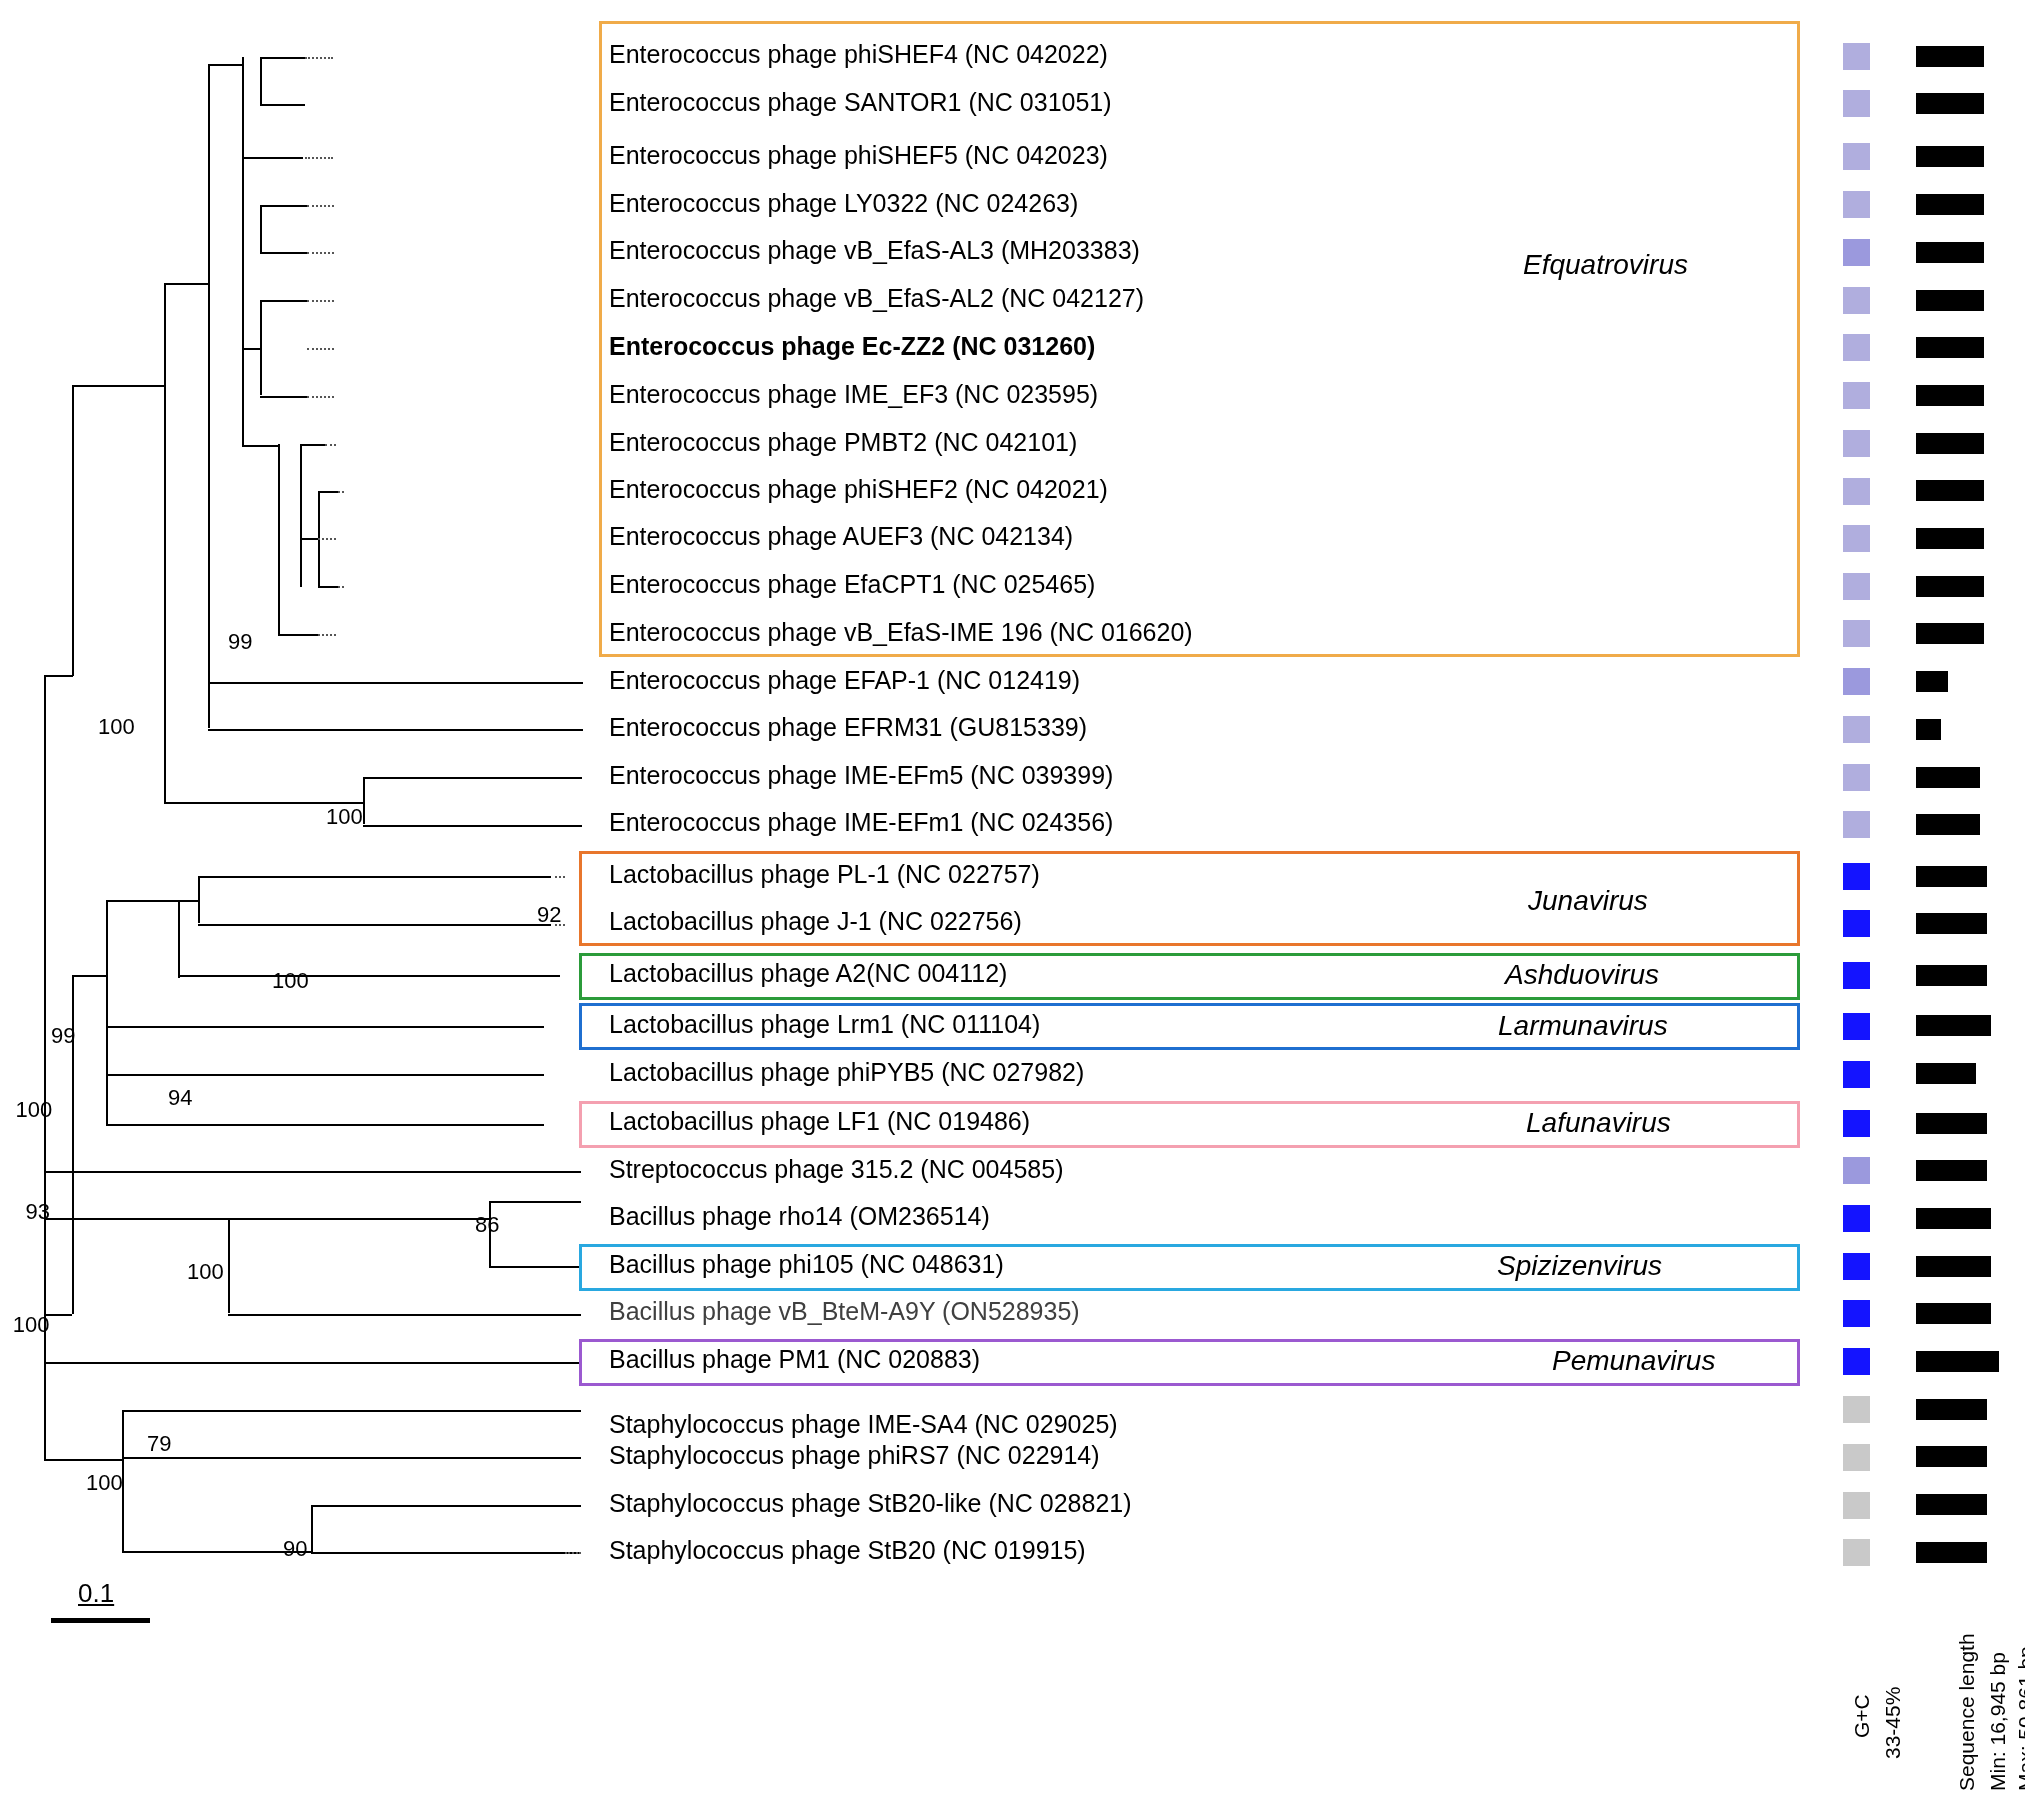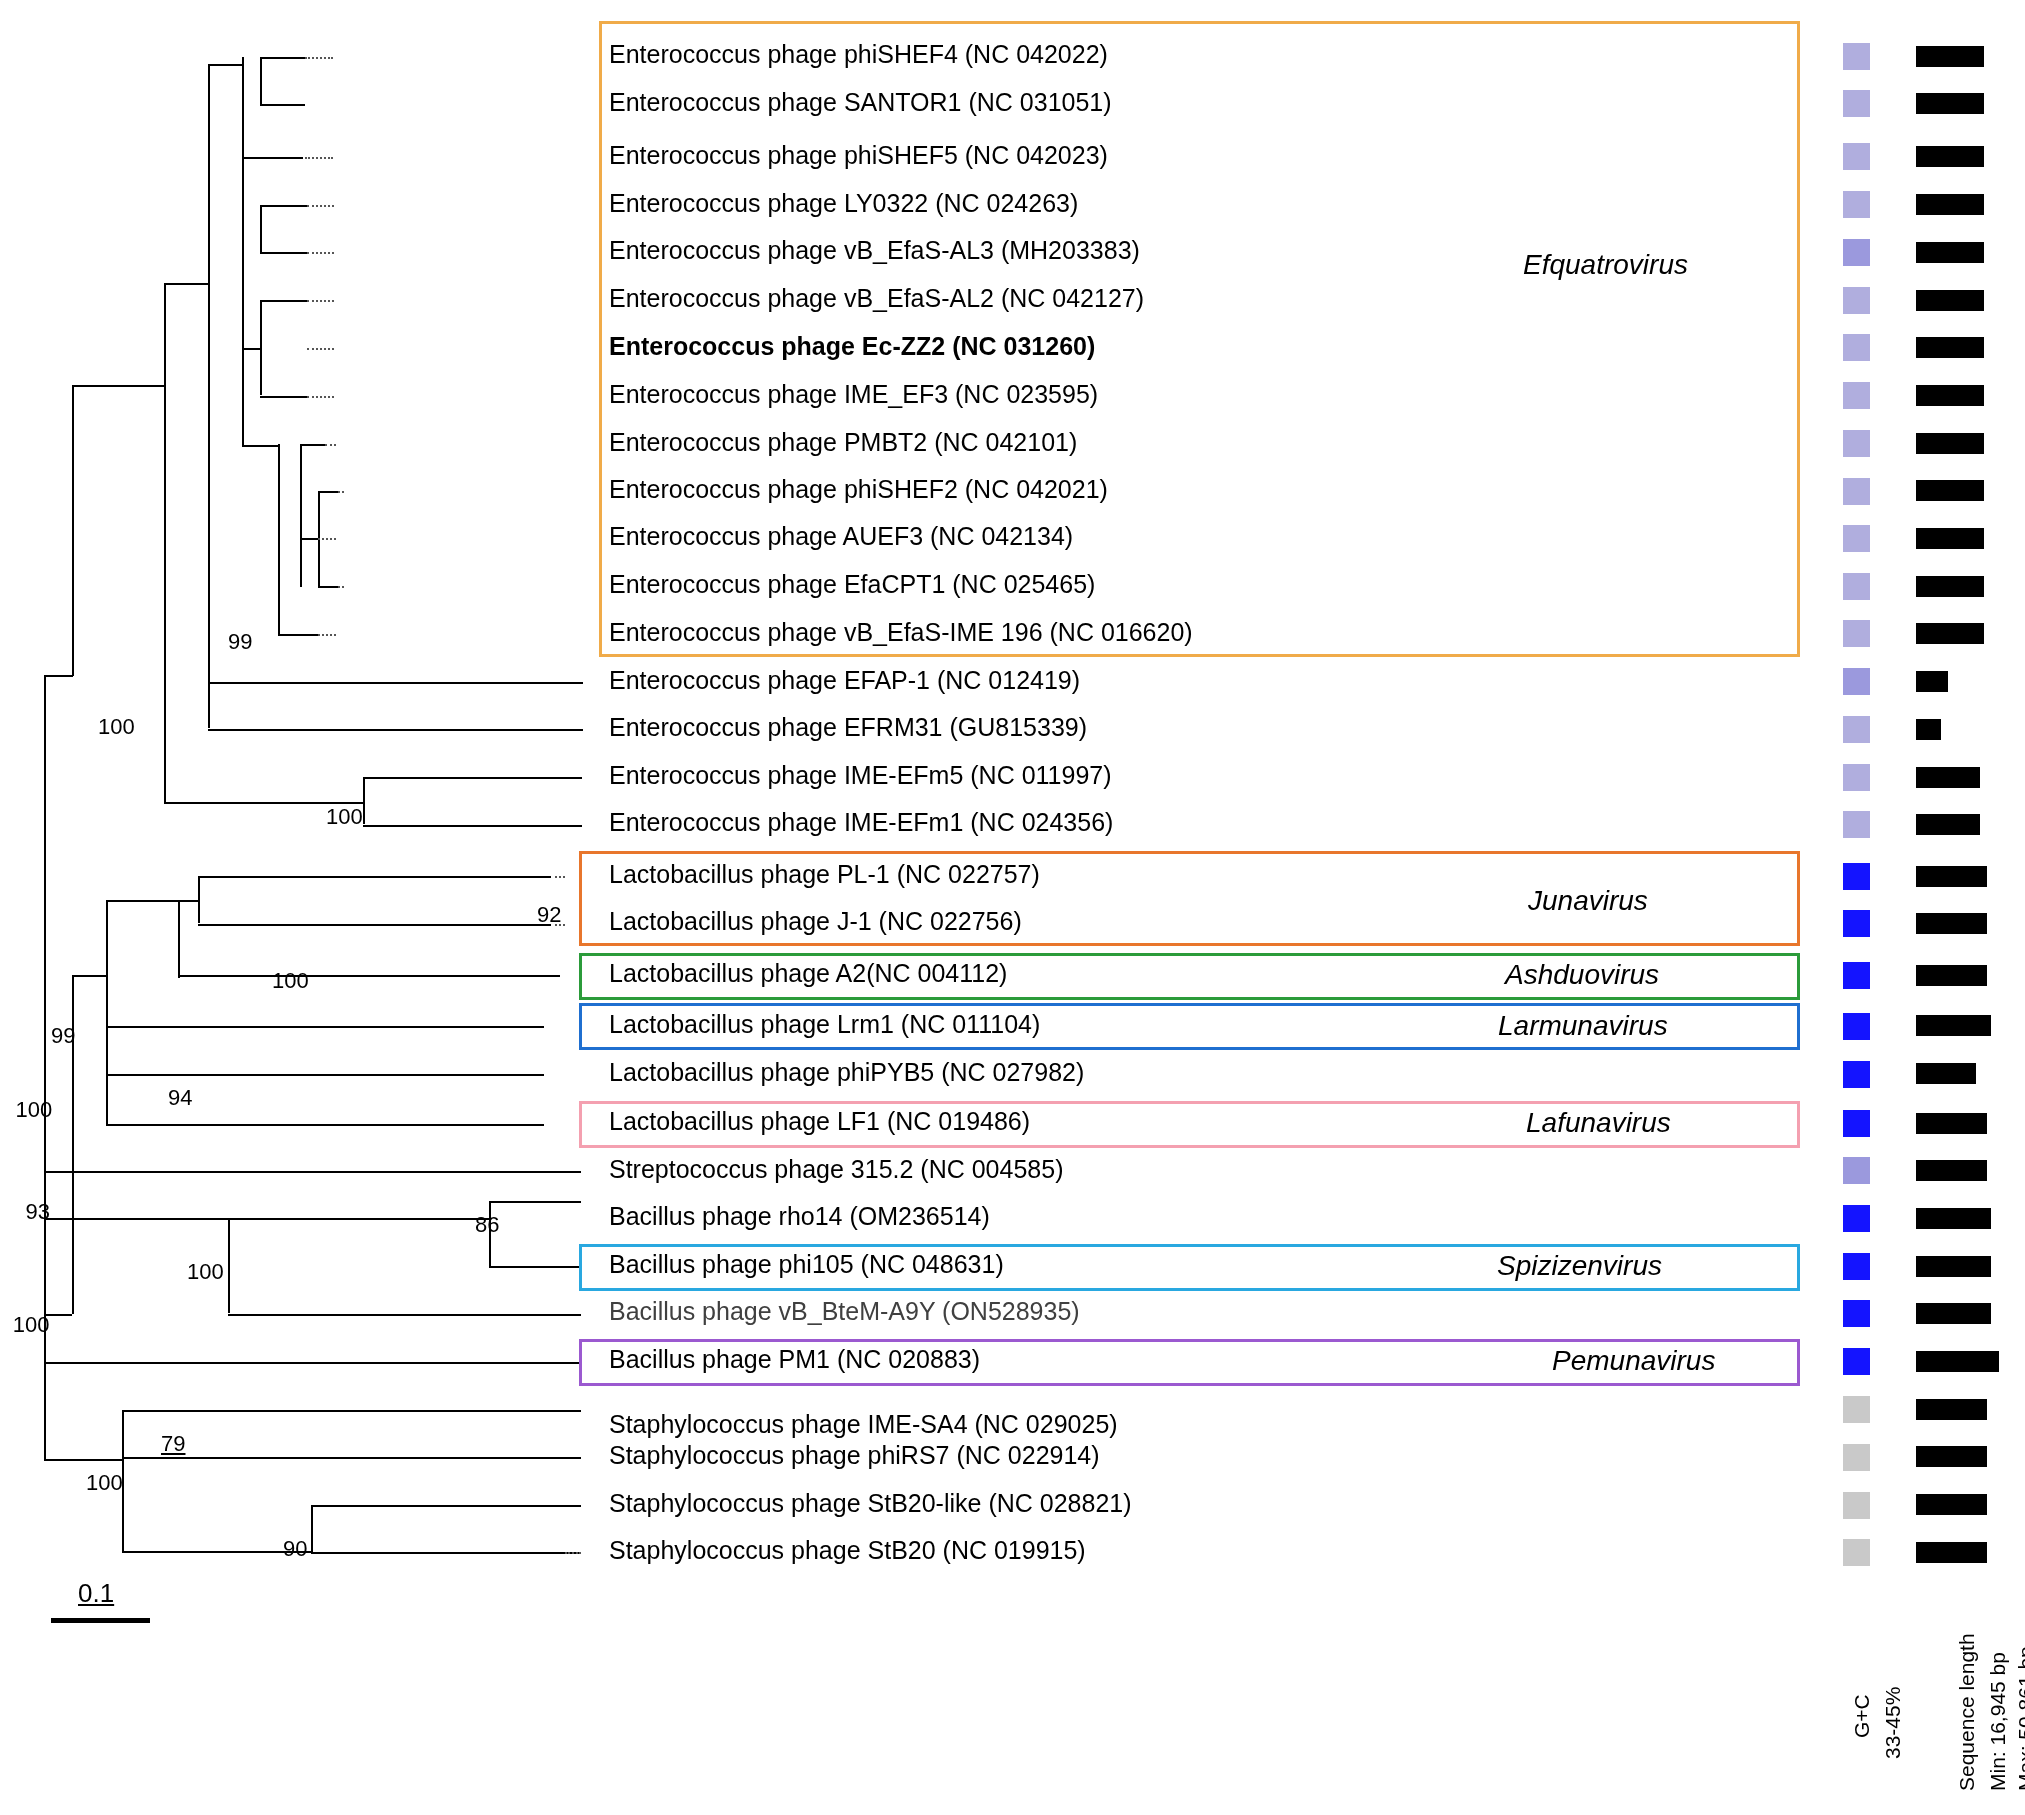--- a/index.html
+++ b/index.html
@@ -233,21 +233,21 @@
       <div class="tip-label" style="left: 609px; top: 286px;">Enterococcus phage vB_EfaS-AL2 (NC 042127)</div>
       <div class="tip-label" style="left: 609px; top: 334px; font-weight: bold;">Enterococcus phage Ec-ZZ2 (NC 031260)</div>
       <div class="tip-label" style="left: 609px; top: 382px;">Enterococcus phage IME_EF3 (NC 023595)</div>
       <div class="tip-label" style="left: 609px; top: 430px;">Enterococcus phage PMBT2 (NC 042101)</div>
       <div class="tip-label" style="left: 609px; top: 477px;">Enterococcus phage phiSHEF2 (NC 042021)</div>
       <div class="tip-label" style="left: 609px; top: 524px;">Enterococcus phage AUEF3 (NC 042134)</div>
       <div class="tip-label" style="left: 609px; top: 572px;">Enterococcus phage EfaCPT1 (NC 025465)</div>
       <div class="tip-label" style="left: 609px; top: 620px;">Enterococcus phage vB_EfaS-IME 196 (NC 016620)</div>
       <div class="tip-label" style="left: 609px; top: 668px;">Enterococcus phage EFAP-1 (NC 012419)</div>
       <div class="tip-label" style="left: 609px; top: 715px;">Enterococcus phage EFRM31 (GU815339)</div>
-      <div class="tip-label" style="left: 609px; top: 763px;">Enterococcus phage IME-EFm5 (NC 011997)</div>
+      <div class="tip-label" style="left: 609px; top: 763px;">Enterococcus phage IME-EFm5 (NC 039399)</div>
       <div class="tip-label" style="left: 609px; top: 810px;">Enterococcus phage IME-EFm1 (NC 024356)</div>
       <div class="tip-label" style="left: 609px; top: 862px;">Lactobacillus phage PL-1 (NC 022757)</div>
       <div class="tip-label" style="left: 609px; top: 909px;">Lactobacillus phage J-1 (NC 022756)</div>
       <div class="tip-label" style="left: 609px; top: 961px;">Lactobacillus phage A2(NC 004112)</div>
       <div class="tip-label" style="left: 609px; top: 1012px;">Lactobacillus phage Lrm1 (NC 011104)</div>
       <div class="tip-label" style="left: 609px; top: 1060px; text-align: center;">Lactobacillus phage phiPYB5 (NC 027982)</div>
       <div class="tip-label" style="left: 609px; top: 1109px;">Lactobacillus phage LF1 (NC 019486)</div>
       <div class="tip-label" style="left: 609px; top: 1157px;">Streptococcus phage 315.2 (NC 004585)</div>
       <div class="tip-label" style="left: 609px; top: 1204px;">Bacillus phage rho14 (OM236514)</div>
       <div class="tip-label" style="left: 609px; top: 1252px;">Bacillus phage phi105 (NC 048631)</div>
@@ -265,21 +265,21 @@
       <div class="boot" style="left: 326px; top: 806px;">100</div>
       <div class="boot" style="left: 537px; top: 904px;">92</div>
       <div class="boot" style="left: 272px; top: 970px;">100</div>
       <div class="boot" style="left: 51px; top: 1025px;">99</div>
       <div class="boot" style="left: 168px; top: 1087px;">94</div>
       <div class="boot" style="left: 15.5px; top: 1099px;">100</div>
       <div class="boot" style="left: 25.4px; top: 1201px;">93</div>
       <div class="boot" style="left: 475px; top: 1214px;">86</div>
       <div class="boot" style="left: 187px; top: 1261px;">100</div>
       <div class="boot" style="left: 12.7px; top: 1314px;">100</div>
-      <div class="boot" style="left: 161px; top: 1433px; text-decoration: underline;">79</div>
+      <div class="boot" style="left: 147px; top: 1433px;">79</div>
       <div class="boot" style="left: 86px; top: 1472px;">100</div>
       <div class="boot" style="left: 283px; top: 1538px;">90</div>
     </div>
 
   <div id="gc-layer">
       <div class="gc-square" style="left: 1843px; top: 43px; background: rgb(176, 174, 222);"></div>
       <div class="gc-square" style="left: 1843px; top: 90px; background: rgb(176, 174, 222);"></div>
       <div class="gc-square" style="left: 1843px; top: 143px; background: rgb(176, 174, 222);"></div>
       <div class="gc-square" style="left: 1843px; top: 191px; background: rgb(176, 174, 222);"></div>
       <div class="gc-square" style="left: 1843px; top: 239px; background: rgb(155, 153, 221);"></div>

